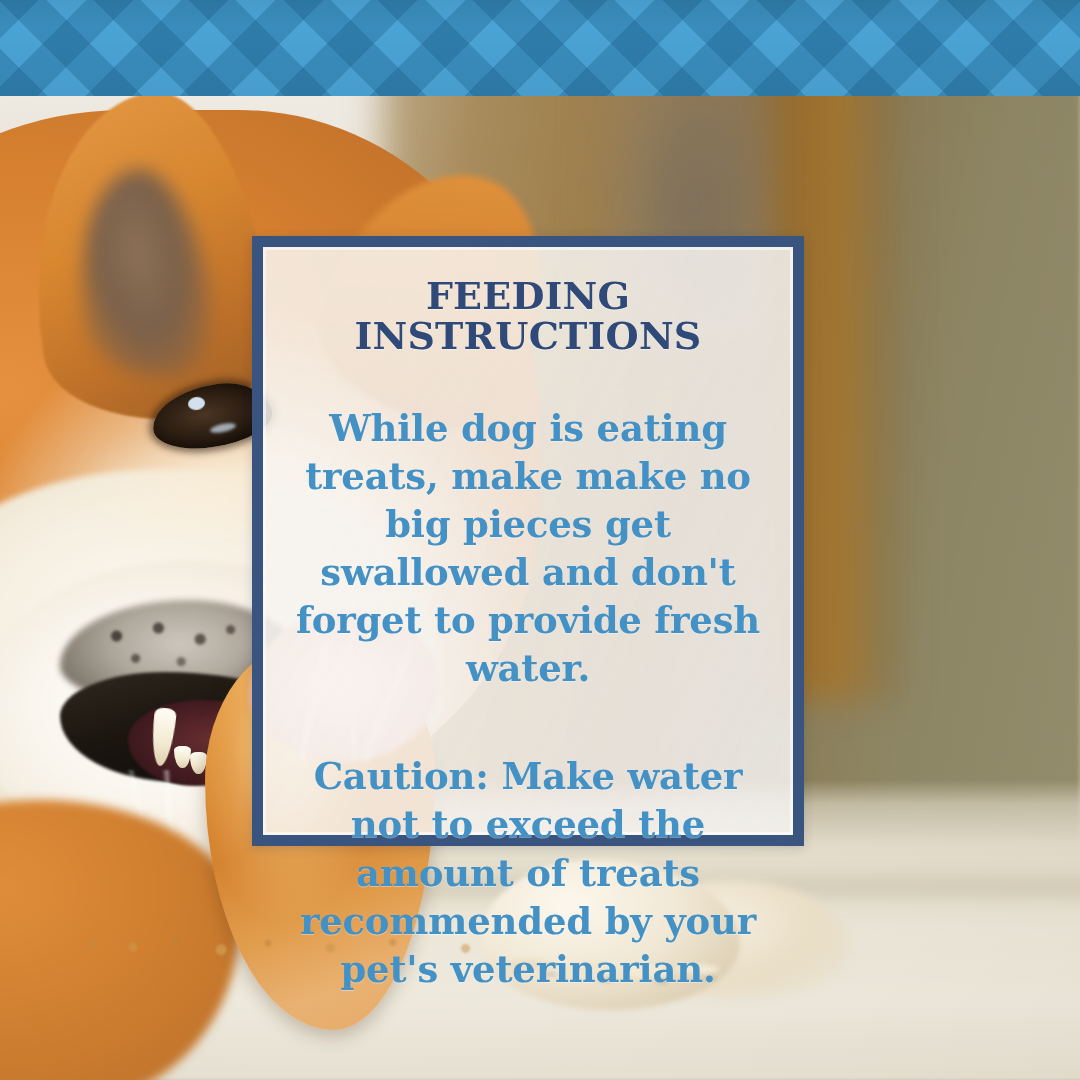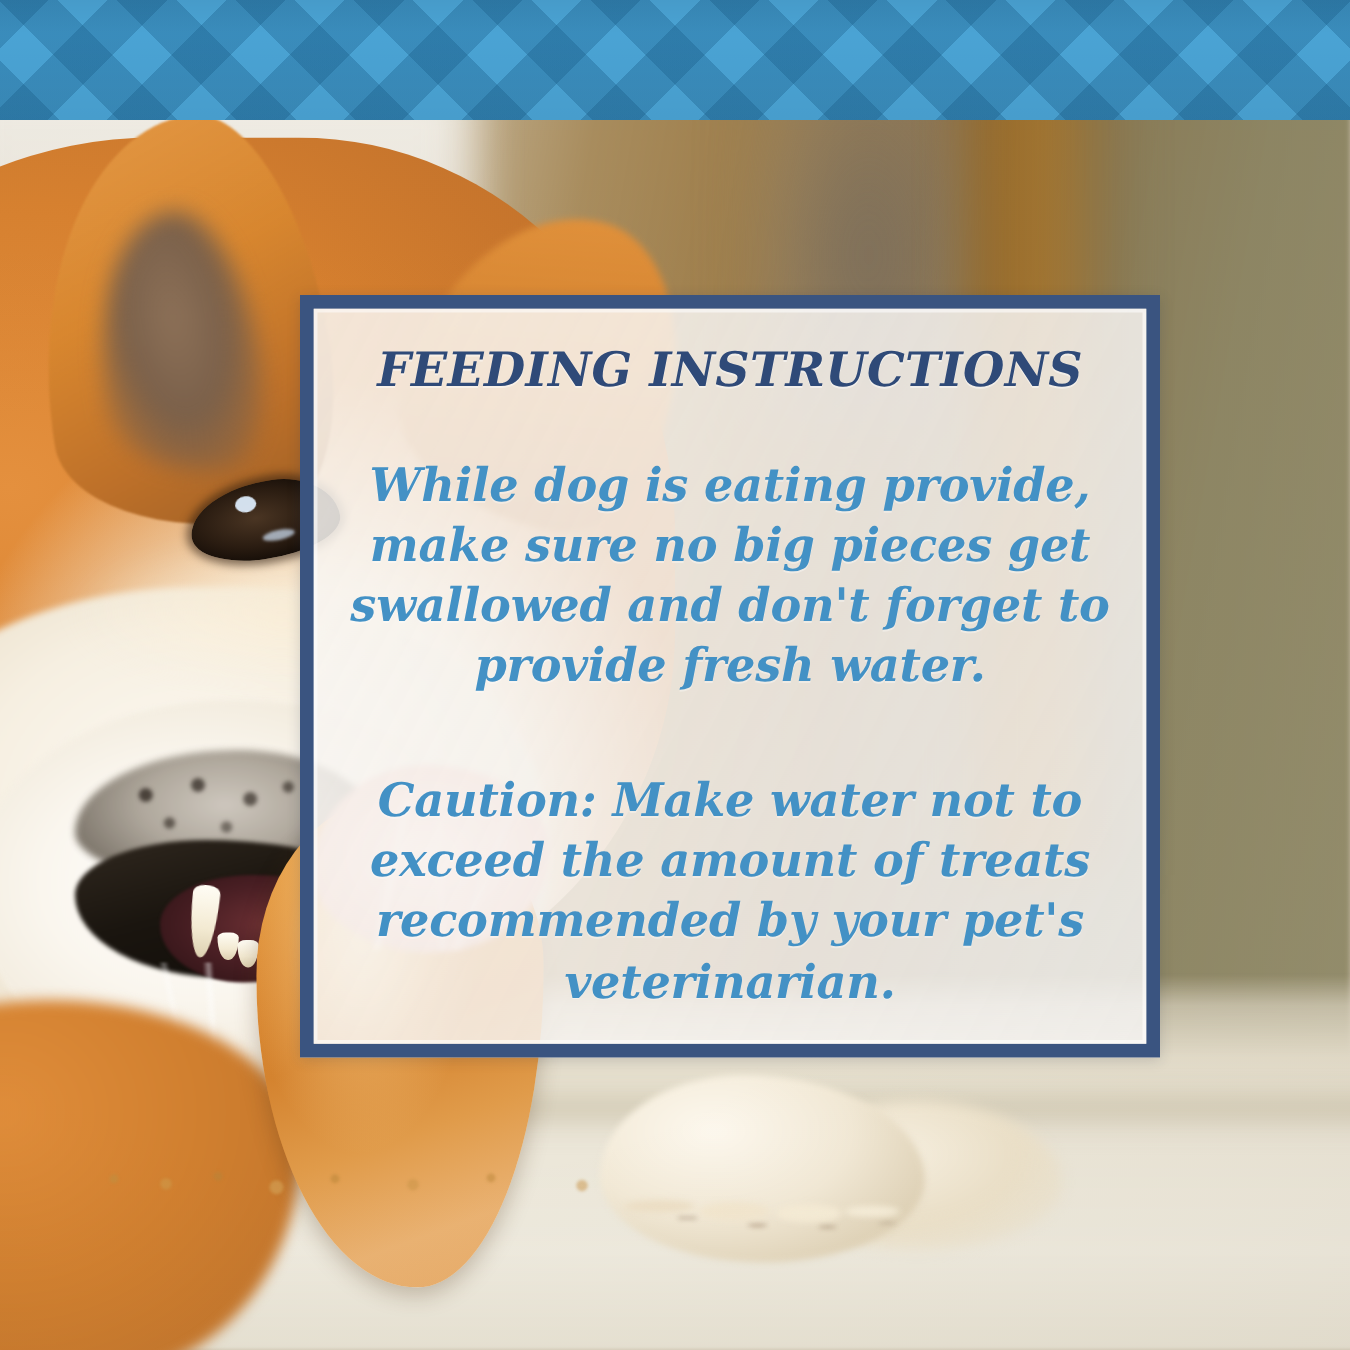--- a/index.html
+++ b/index.html
@@ -387,29 +387,28 @@
   }
   .gingham-shade {
     position: absolute;
     inset: 0;
     background: linear-gradient(180deg, rgba(0,0,0,0.05) 0%, rgba(0,0,0,0) 28%, rgba(0,0,0,0.04) 100%);
   }
 
   
   .card {
     position: absolute;
-    left: 240px;
+    left: 252px;
     top: 236px;
-    width: 688px;
+    width: 552px;
     height: 610px;
     box-sizing: border-box;
     border: 11px solid #3a5480;
     background: rgba(247,245,242,0.80);
     box-shadow: 0 2px 10px rgba(40,50,70,0.18);
-    font-style: italic;
   }
   .card-inner {
     position: absolute;
     inset: 0;
     box-sizing: border-box;
     border: 3px solid rgba(255,255,255,0.55);
     background: linear-gradient(118deg,
         rgba(250,246,239,0.30) 0%,
         rgba(246,244,240,0.22) 44%,
         rgba(238,238,238,0.30) 100%);
@@ -502,21 +501,21 @@
   <div class="gingham">
     <div class="gingham-shade"></div>
   </div>
 
   <div class="card">
     <div class="card-inner">
 
       <h1 class="card-title">FEEDING INSTRUCTIONS</h1>
 
       <div class="card-body">
-        <p class="card-para first">While dog is eating provide, make sure no big pieces get swallowed and don't forget to provide fresh water.</p>
+        <p class="card-para first">While dog is eating treats, make make no big pieces get swallowed and don't forget to provide fresh water.</p>
 
         <p class="card-para second">Caution: Make water not to exceed the amount of treats recommended by your pet's veterinarian.</p>
       </div>
 
     </div>
   </div>
 
 </div>
 
 </body></html>

